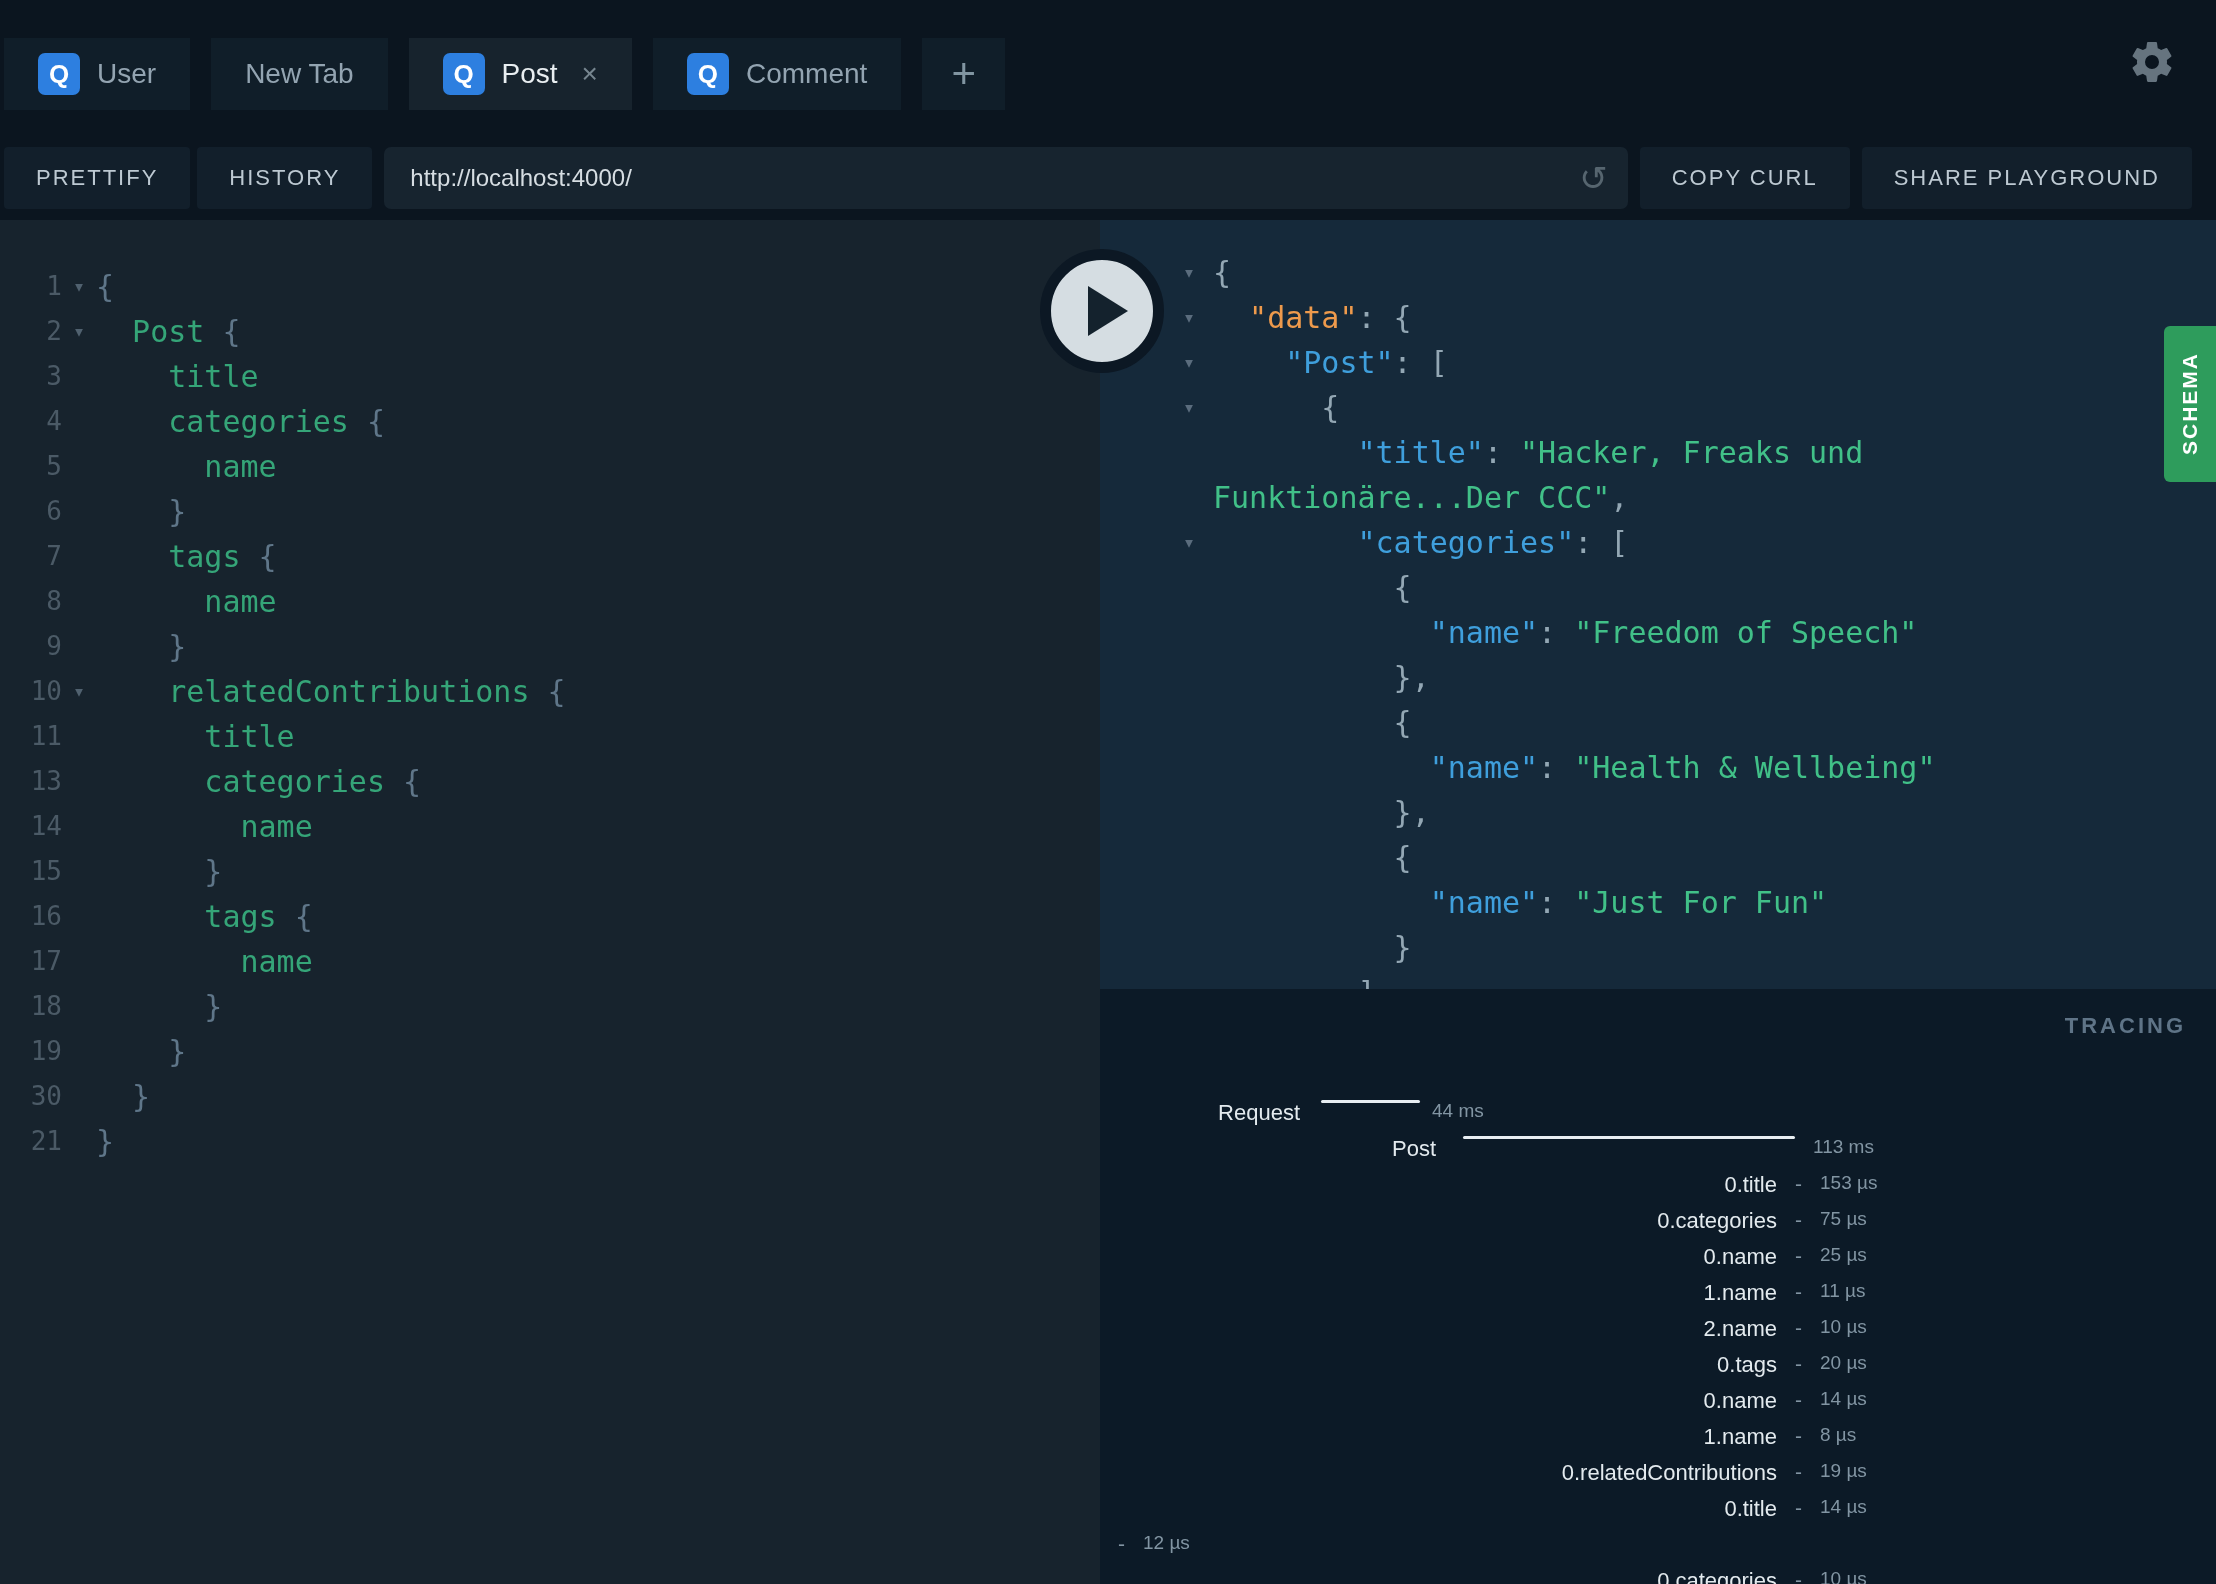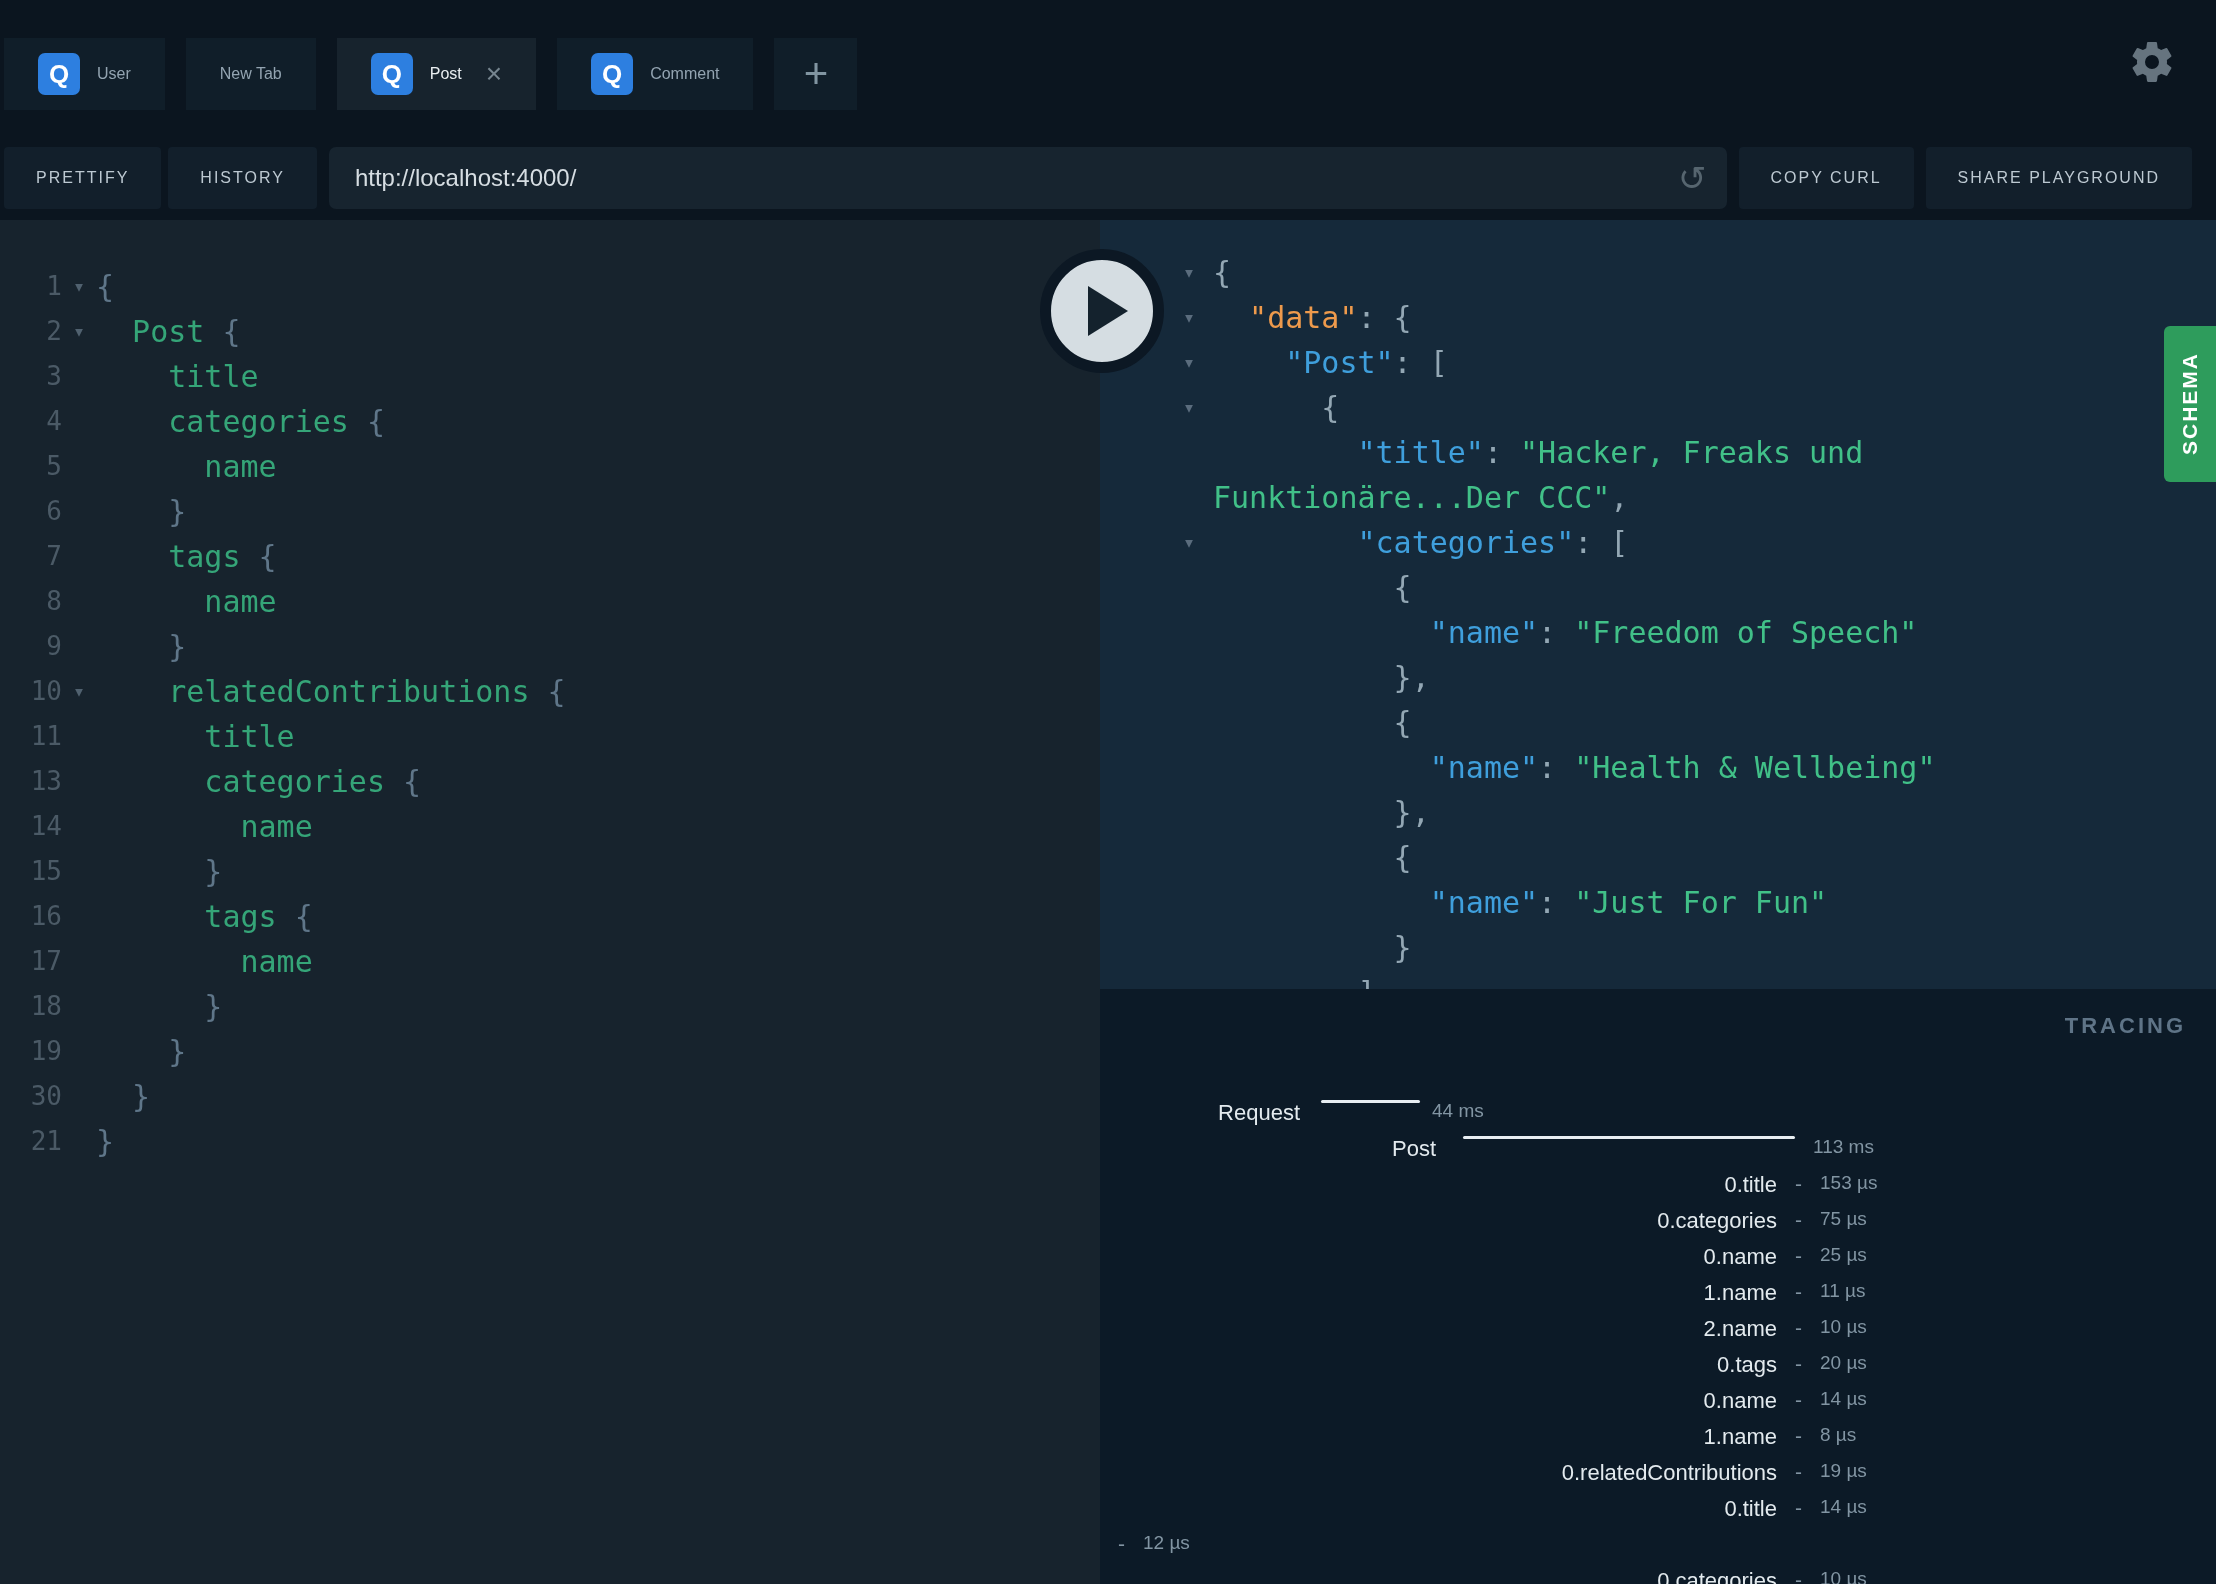--- a/index.html
+++ b/index.html
@@ -5,29 +5,29 @@
   *{margin:0;padding:0;box-sizing:border-box}
   html,body{width:2216px;height:1584px;overflow:hidden;background:#0b151f;font-family:"Liberation Sans",sans-serif}
   #app{position:relative;width:2216px;height:1584px;background:#0b151f}
 
   
   .tabbar{position:relative;height:136px;display:flex;align-items:flex-start;padding-top:38px;padding-left:4px}
   #tabs-container{display:contents}
   .tab{height:72px;display:flex;align-items:center;background:#101e29;margin-right:21px;padding:0 34px;cursor:pointer}
   .tab.active{background:#17232d}
   .qbadge{width:42px;height:42px;border-radius:7px;background:#2d7fe0;color:#fff;font-weight:bold;font-size:26px;display:flex;align-items:center;justify-content:center;margin-right:17px;flex:none}
-  .tlabel{font-size:16px;color:#93a4b1;white-space:nowrap}
+  .tlabel{font-size:28px;color:#93a4b1;white-space:nowrap}
   .tab.active .tlabel{color:#e9eef1}
   .tclose{margin-left:24px;color:#76858f;font-size:28px;line-height:1}
   .tab-add{width:83px;height:72px;background:#101e29;display:flex;align-items:center;justify-content:center;color:#8195a1;font-size:42px;cursor:pointer}
   .gear{position:absolute;right:40px;top:38px;width:48px;height:48px;cursor:pointer}
 
   
   .toolbar{height:84px;display:flex;align-items:center;padding:0 24px 0 4px}
-  .tbtn{height:62px;border-radius:4px;background:#121f2b;color:#bdc9d2;font-size:16px;letter-spacing:2px;display:flex;align-items:center;justify-content:center;padding:0 32px;cursor:pointer;white-space:nowrap;border:none;font-family:"Liberation Sans",sans-serif}
+  .tbtn{height:62px;border-radius:4px;background:#121f2b;color:#bdc9d2;font-size:22px;letter-spacing:2px;display:flex;align-items:center;justify-content:center;padding:0 32px;cursor:pointer;white-space:nowrap;border:none;font-family:"Liberation Sans",sans-serif}
   #btn-prettify{margin-right:7px}
   .urlwrap{position:relative;flex:1;margin:0 12px}
   .urlinput{width:100%;height:62px;background:#17242f;border:none;border-radius:7px;color:#d6dde2;font-size:24px;padding:0 64px 0 26px;font-family:"Liberation Sans",sans-serif;outline:none}
   .reload{position:absolute;right:20px;top:11px;color:#56656f;font-size:34px;cursor:pointer}
   #btn-share{margin-left:12px}
 
   
   .main{position:absolute;top:220px;left:0;right:0;bottom:0;display:flex}
   .left{width:1100px;flex:none;position:relative;background:#17232d;display:flex;flex-direction:column}
   .editor{flex:1;padding-top:44px;font-family:"DejaVu Sans Mono",monospace;font-size:30px;line-height:45px;overflow:hidden}

